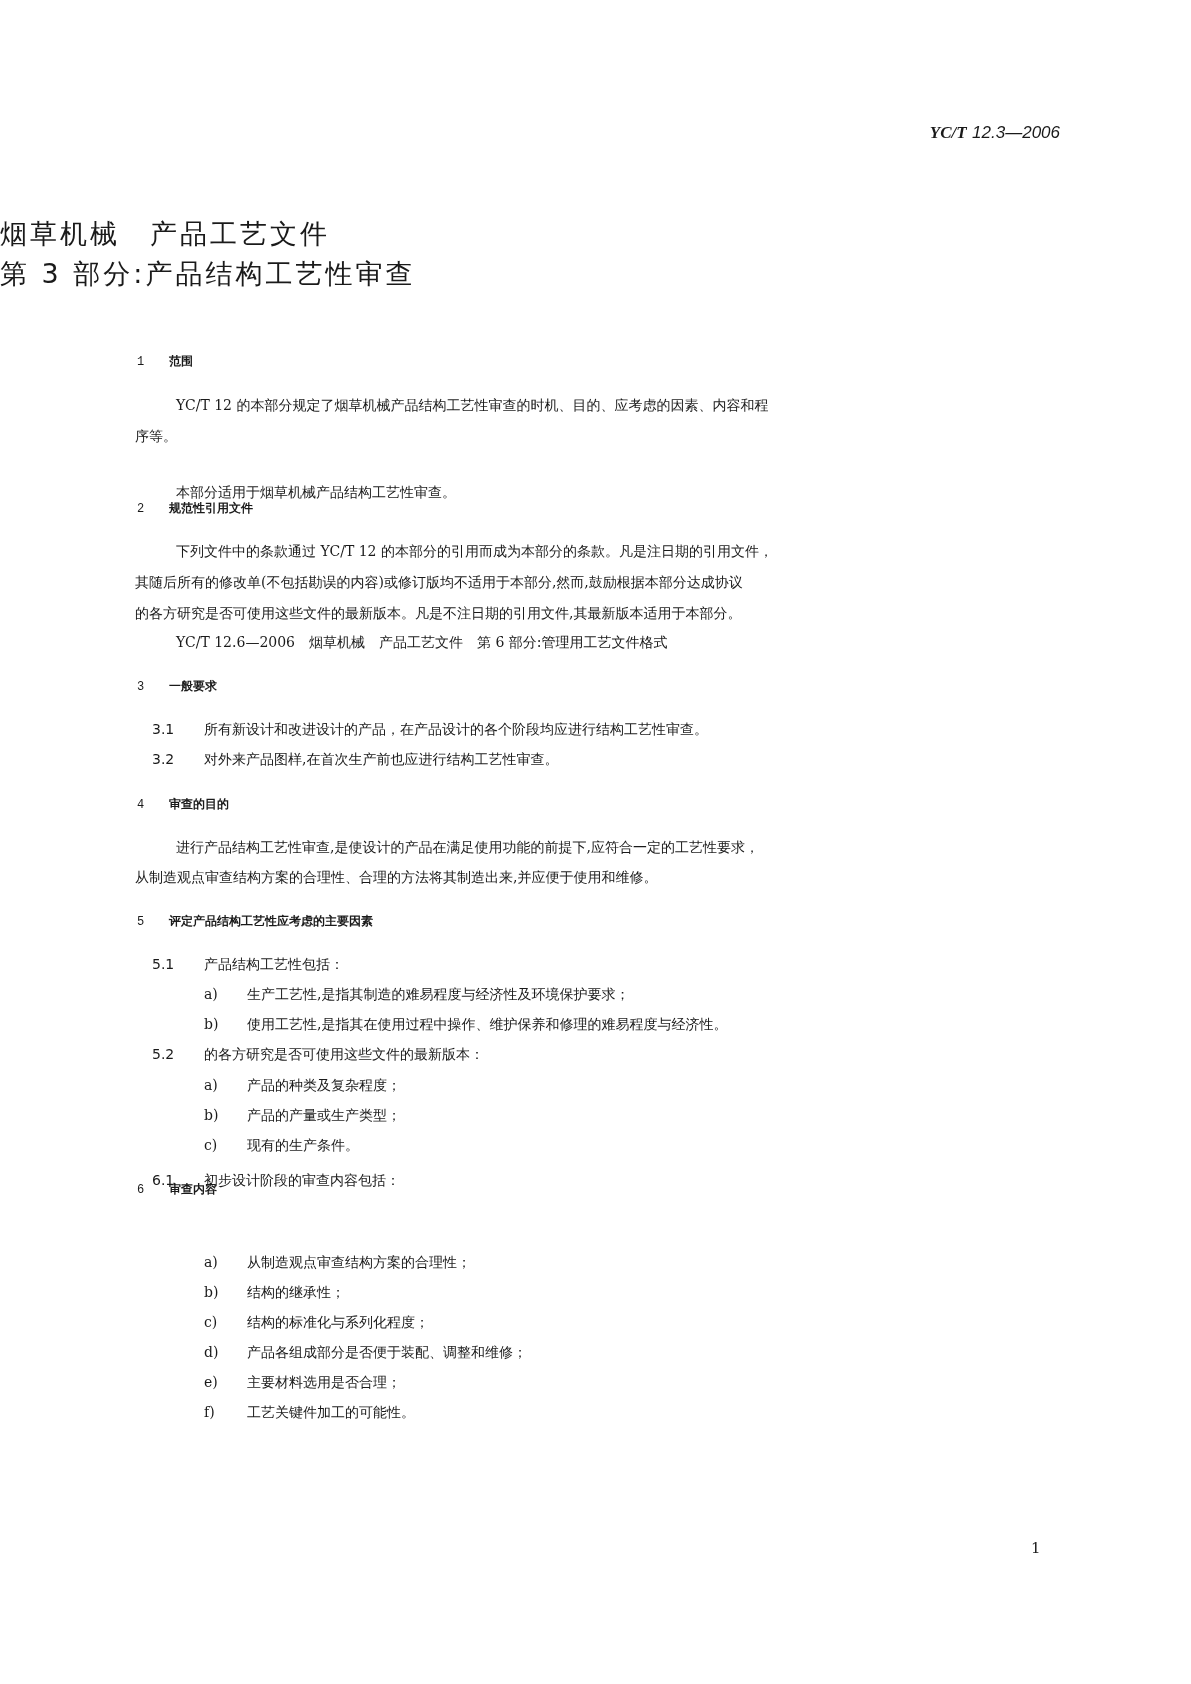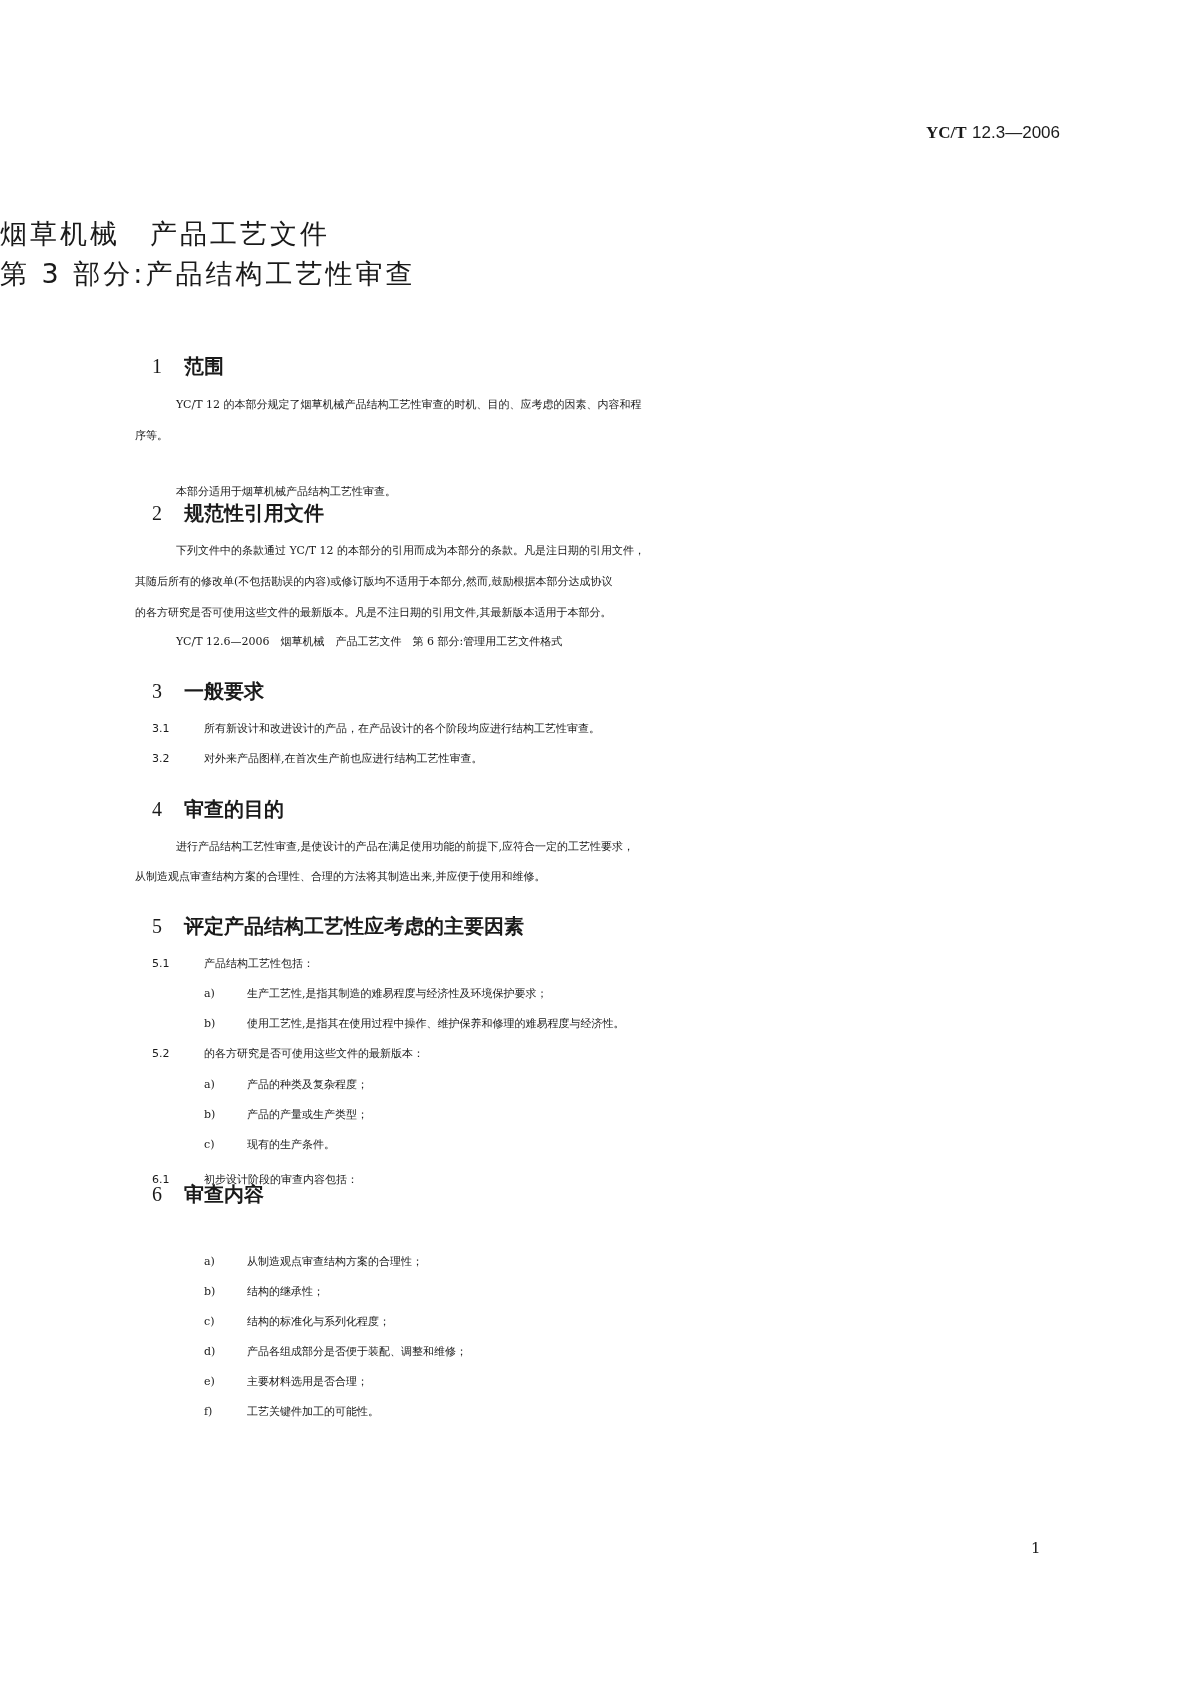--- a/index.html
+++ b/index.html
@@ -2,27 +2,27 @@
 <html><head>
 <meta charset="utf-8">
 <style>
   html, body { margin: 0; padding: 0; background: #ffffff; }
   body {
     width: 1191px; height: 1684px; position: relative; overflow: hidden;
     font-family: "DejaVu Serif", "Liberation Serif", serif;
     color: #1a1a1a;
   }
   .abs { position: absolute; white-space: nowrap; }
-  .std-code { top: 122px; right: 131px; font-size: 17px; }
+  .std-code { top: 122px; right: 131px; font-size: 17px; font-style: italic; }
   .std-code .b { font-family: "Liberation Serif", serif; font-weight: bold; }
   .std-code .n { font-family: "Liberation Sans", sans-serif; }
   .title { left: 0; width: 1191px; text-align: left; font-family: "DejaVu Sans", sans-serif; font-size: 27px; letter-spacing: 3px; }
-  .h { font-family: Liberation Serif, serif; font-size: 20px; font-weight: bold; left: 152px; }
+  .h { font-family: Liberation Mono, monospace; font-size: 12px; font-weight: bold; left: 137px; }
   .h .num { font-weight: normal; display: inline-block; width: 32px; }
-  .p { font-size: 11px; left: 135px; }
+  .p { font-size: 14px; left: 135px; }
   .ind { left: 176px; }
   .item { left: 176px; margin-left: 28px; }
   .item .lbl { display: inline-block; width: 43px; }
   .clause .num { display: inline-block; width: 52px; font-family: "DejaVu Sans", sans-serif; margin-left: 17px; }
   .page-no { font-size: 15px; left: 1031px; top: 1539px; }
 </style>
 </head>
 <body>
 
 <div class="abs std-code"><span class="b">YC/T</span> <span class="n">12.3—2006</span></div>

